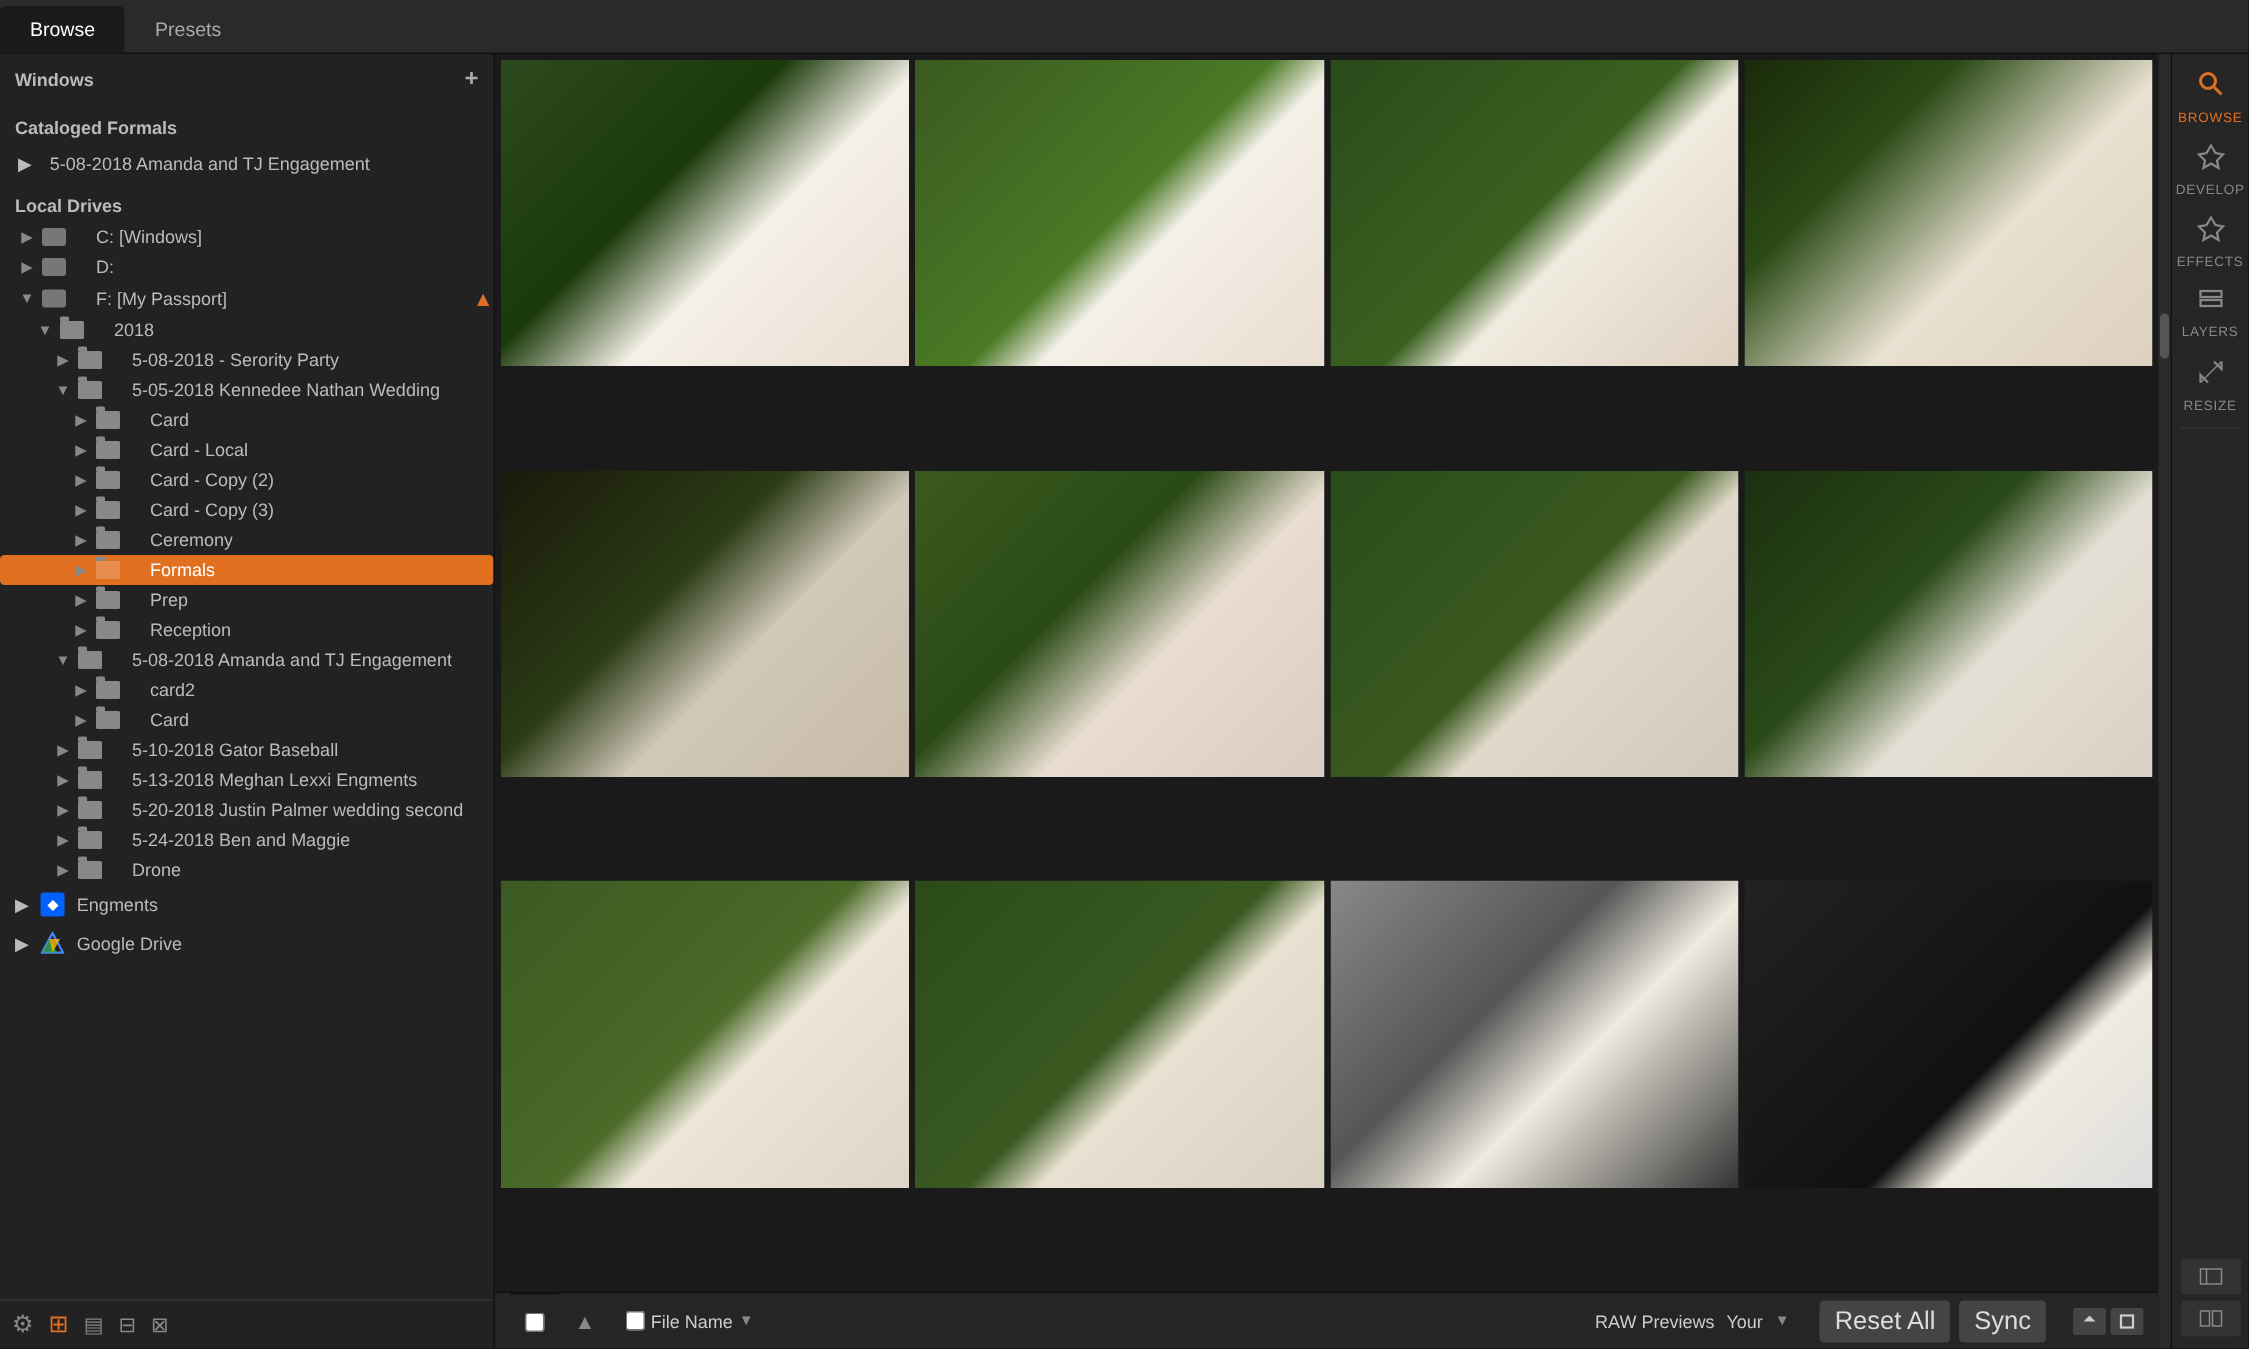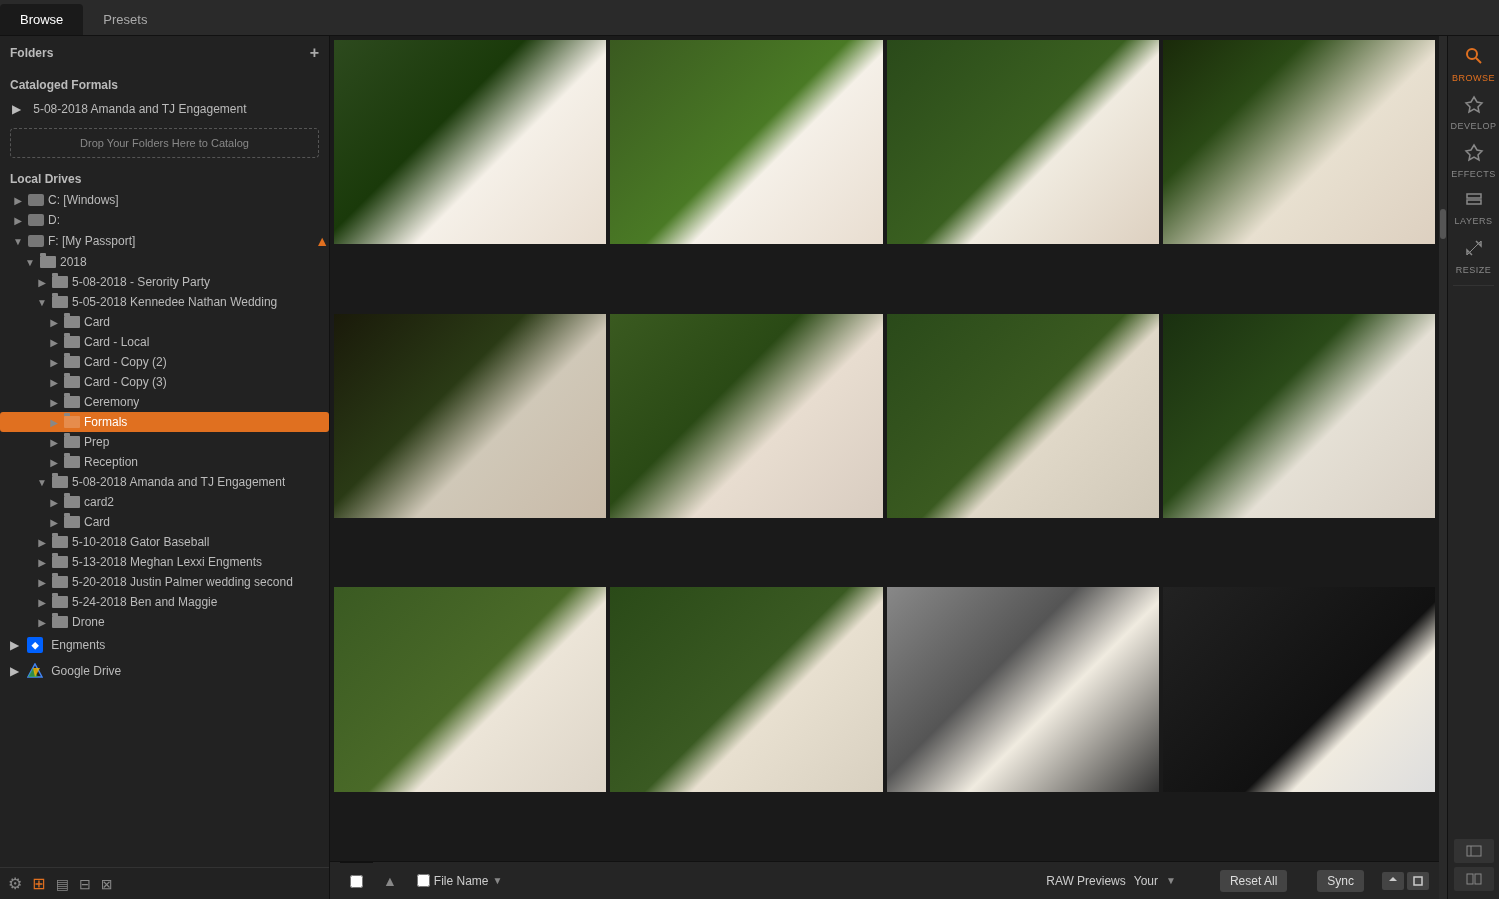--- a/index.html
+++ b/index.html
@@ -25,21 +25,21 @@
 
     .drop-zone { margin: 6px 10px; border: 1px dashed #555; border-radius: 4px; padding: 8px 10px; color: #888; font-size: 11px; text-align: center; cursor: pointer; }
 
     .section-title { padding: 8px 10px 4px; font-size: 12px; color: #bbb; font-weight: bold; }
 
     .tree-item { display: flex; align-items: center; gap: 4px; padding: 3px 0; cursor: pointer; color: #bbb; white-space: nowrap; overflow: hidden; text-overflow: ellipsis; }
     .tree-item.active { background: #e07020; color: #fff; border-radius: 3px; }
     .tree-item .arrow { width: 12px; text-align: center; font-size: 10px; color: #888; flex-shrink: 0; }
     .tree-item .folder-icon { width: 16px; height: 12px; background: #888; border-radius: 1px; flex-shrink: 0; position: relative; }
     .tree-item .folder-icon::before { content: ''; position: absolute; top: -3px; left: 0; width: 6px; height: 3px; background: #888; border-radius: 1px 1px 0 0; }
-    .tree-item .label { font-size: 12px; overflow: hidden; text-overflow: ellipsis; }
+    .tree-item .label { font-size: 12px; overflow: hidden; text-overflow: ellipsis; margin-left: 16px; }
 
     .indent-1 { padding-left: 12px; }
     .indent-2 { padding-left: 24px; }
     .indent-3 { padding-left: 36px; }
     .indent-4 { padding-left: 48px; }
 
     .eject-icon { margin-left: auto; color: #e07020; font-size: 14px; }
 
     
     .cloud-item { display: flex; align-items: center; gap: 8px; padding: 5px 10px; cursor: pointer; color: #bbb; font-size: 12px; }
@@ -72,21 +72,21 @@
     .photo-12 { background: linear-gradient(135deg, #222 0%, #111 60%, #f0ebe0 70%, #ddd 100%); }
 
     
     .bottom-bar { height: 38px; background: #252525; border-top: 1px solid #111; display: flex; align-items: center; padding: 0 10px; gap: 10px; flex-shrink: 0; }
     .bottom-bar .checkbox-area { display: flex; align-items: center; gap: 4px; }
     .bottom-bar .sort-area { display: flex; align-items: center; gap: 4px; margin-left: 10px; justify-content: space-between; }
     .bottom-bar .raw-area { margin-left: auto; display: flex; align-items: center; gap: 8px; }
     .bottom-bar .view-icons { display: flex; gap: 3px; }
     .view-icon-box { width: 22px; height: 18px; background: #444; border-radius: 2px; cursor: pointer; display: flex; align-items: center; justify-content: center; }
     .bottom-right-btns { display: flex; gap: 6px; margin-left: 10px; }
-    .bottom-btn { background: #444; color: #ddd; border: none; padding: 4px 10px; border-radius: 3px; font-size: 12px; cursor: pointer; margin-left: 24px; }
+    .bottom-btn { background: #444; color: #ddd; border: none; padding: 4px 10px; border-radius: 3px; font-size: 17px; cursor: pointer; }
 
     
     .right-sidebar { width: 52px; background: #252525; border-left: 1px solid #111; display: flex; flex-direction: column; align-items: center; padding-top: 5px; gap: 2px; flex-shrink: 0; }
     .right-btn { width: 46px; height: 46px; display: flex; flex-direction: column; align-items: center; justify-content: center; gap: 2px; cursor: pointer; border-radius: 3px; }
     .right-btn.active { color: #e07020; }
     .right-btn .icon-sym { font-size: 18px; }
     .right-btn .icon-label { font-size: 9px; color: #888; text-transform: uppercase; letter-spacing: 0.5px; }
     .right-btn.active .icon-label { color: #e07020; }
 
     .divider-h { width: 80%; height: 1px; background: #333; margin: 4px 0; }
@@ -97,31 +97,30 @@
 <div class="top-tabs">
   <div class="top-tab active">Browse</div>
   <div class="top-tab">Presets</div>
 </div>
 
 <div class="main-layout">
 
   <div class="sidebar">
 
     <div class="sidebar-section-header">
-      <span>Folders</span>
+      <span>Windows</span>
       <span class="plus-btn">+</span>
     </div>
 
     <div class="section-title">Cataloged Formals</div>
     <div class="catalog-folder indent-1">
       <span class="arrow">▶</span>
       <span class="folder-icon"></span>
       <span>5-08-2018 Amanda and TJ Engagement</span>
     </div>
-    <div class="drop-zone">Drop Your Folders Here to Catalog</div>
 
     <div class="section-title">Local Drives</div>
 
     <div class="tree-item indent-1">
       <span class="arrow">▶</span>
       <span style="width:16px;height:12px;background:#777;border-radius:2px;flex-shrink:0;display:inline-block;"></span>
       <span class="label">C: [Windows]</span>
     </div>
 
     <div class="tree-item indent-1">

